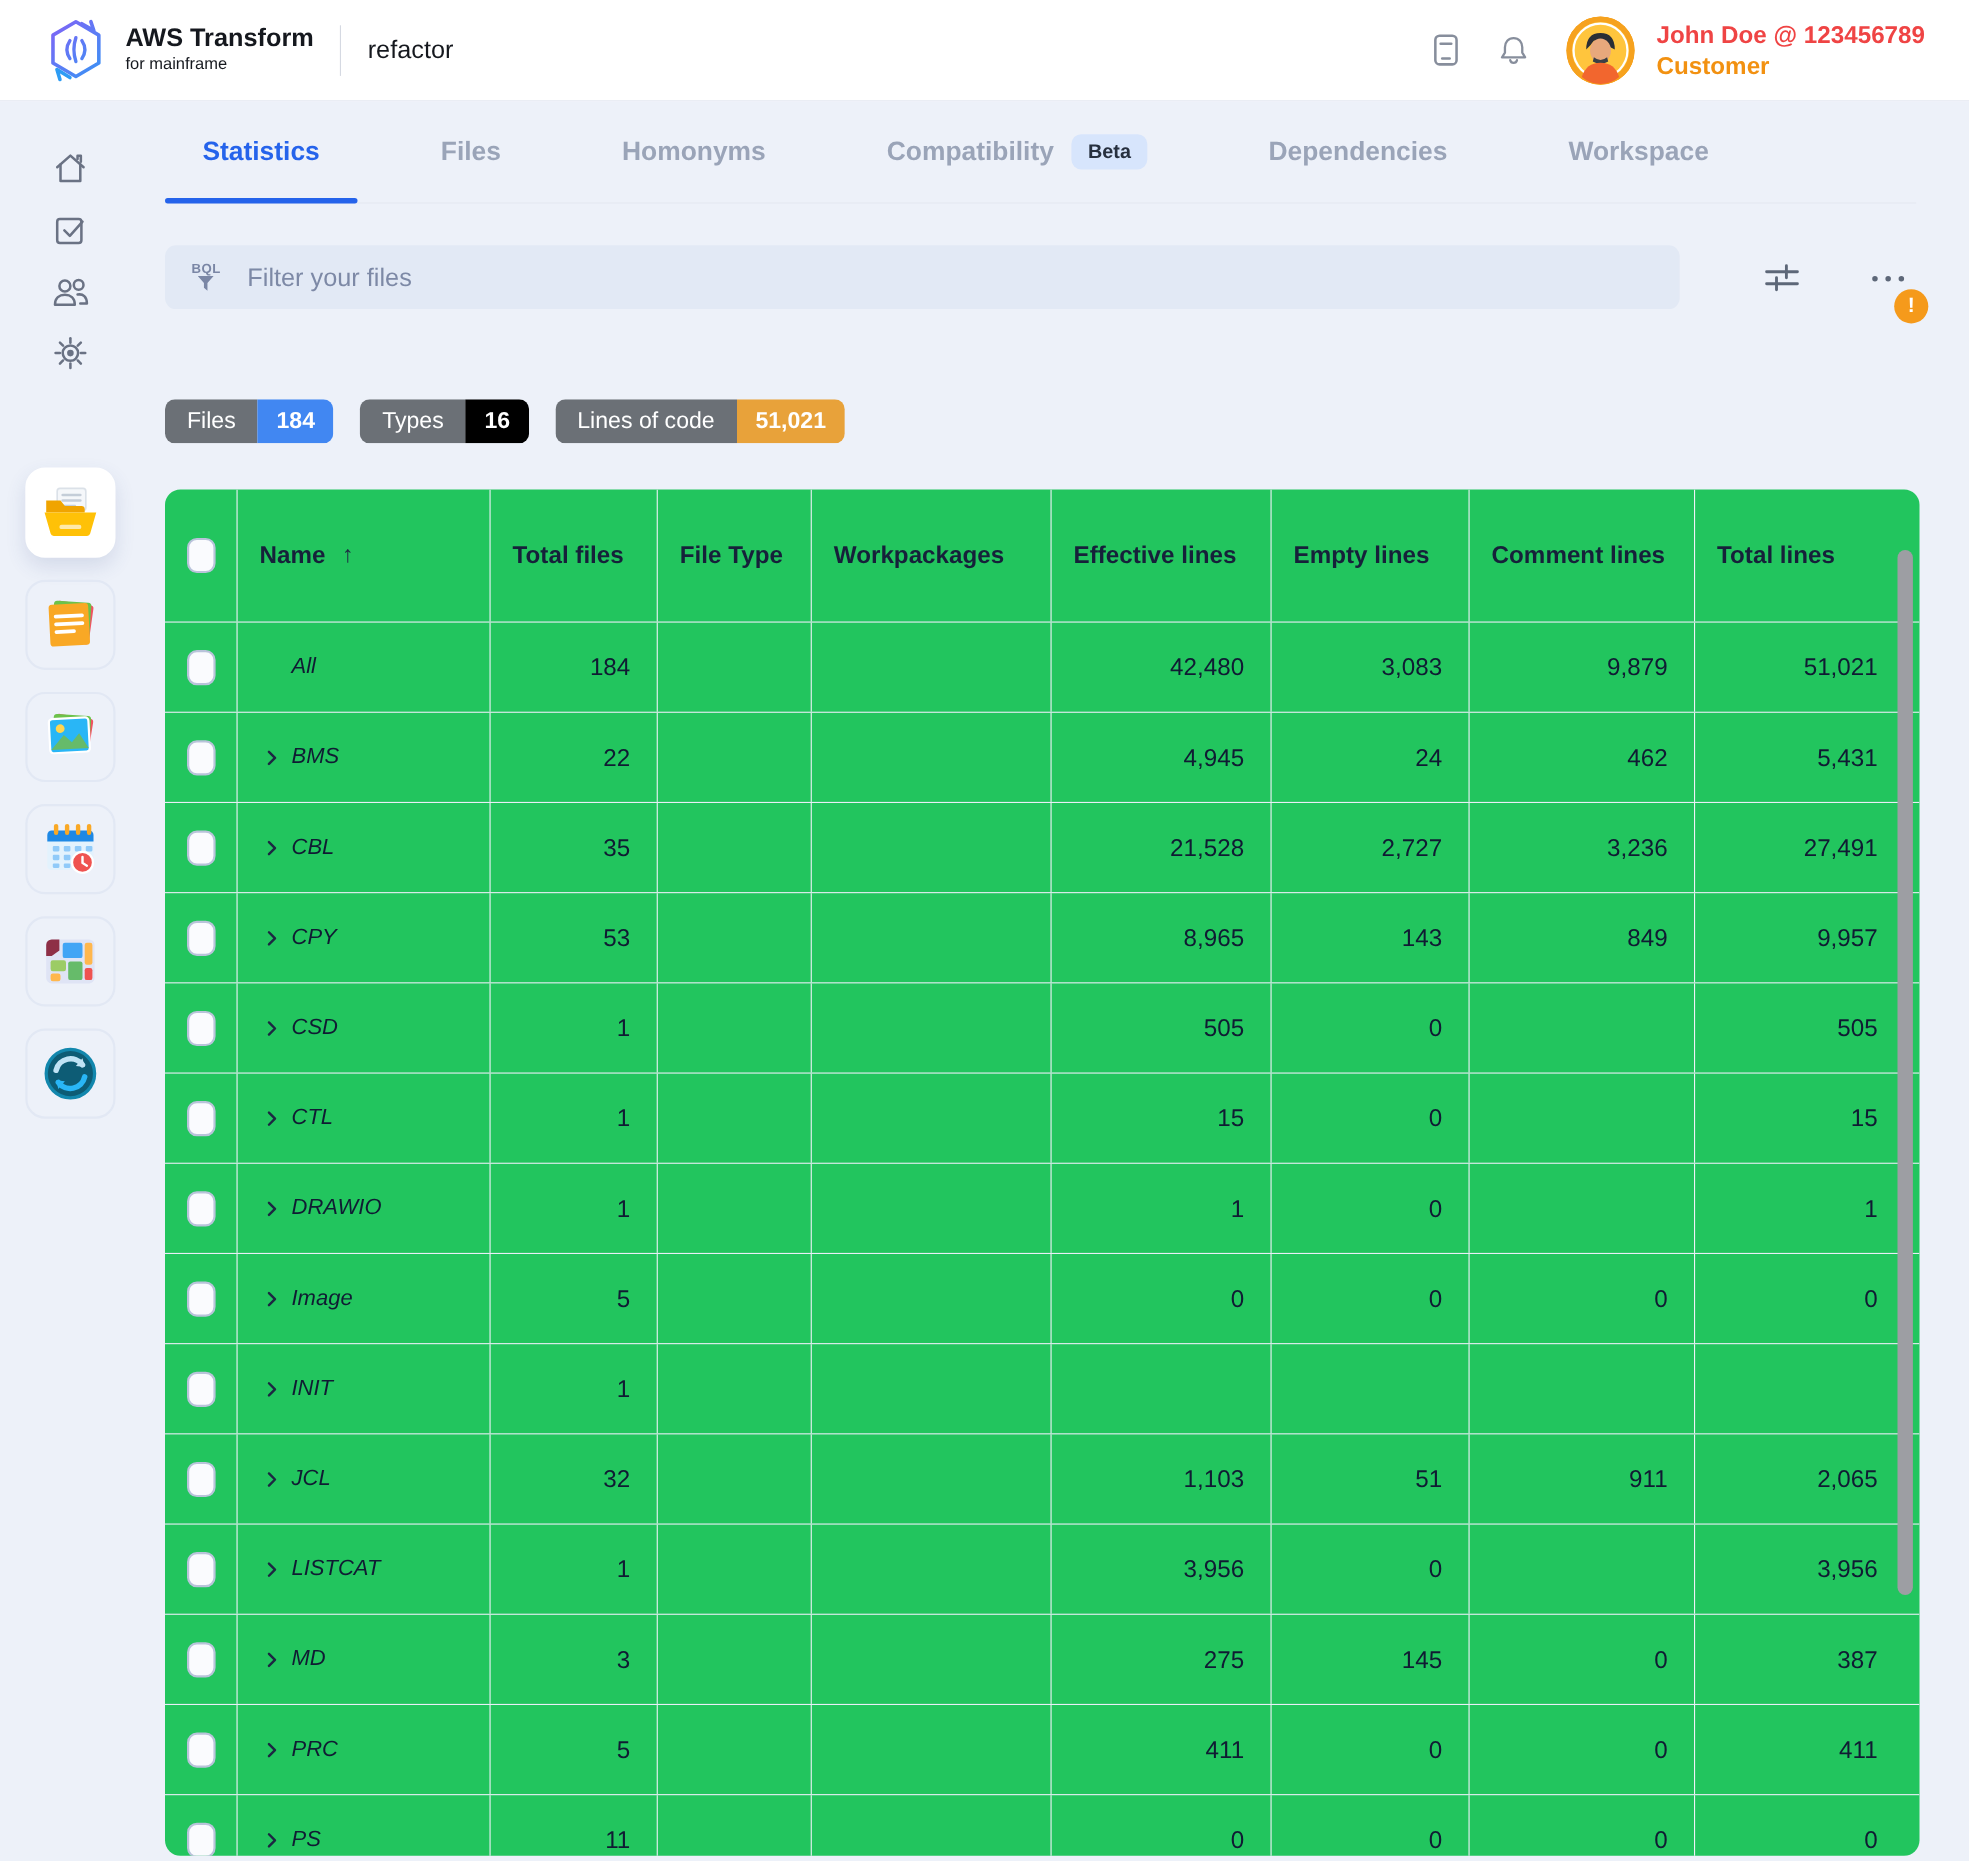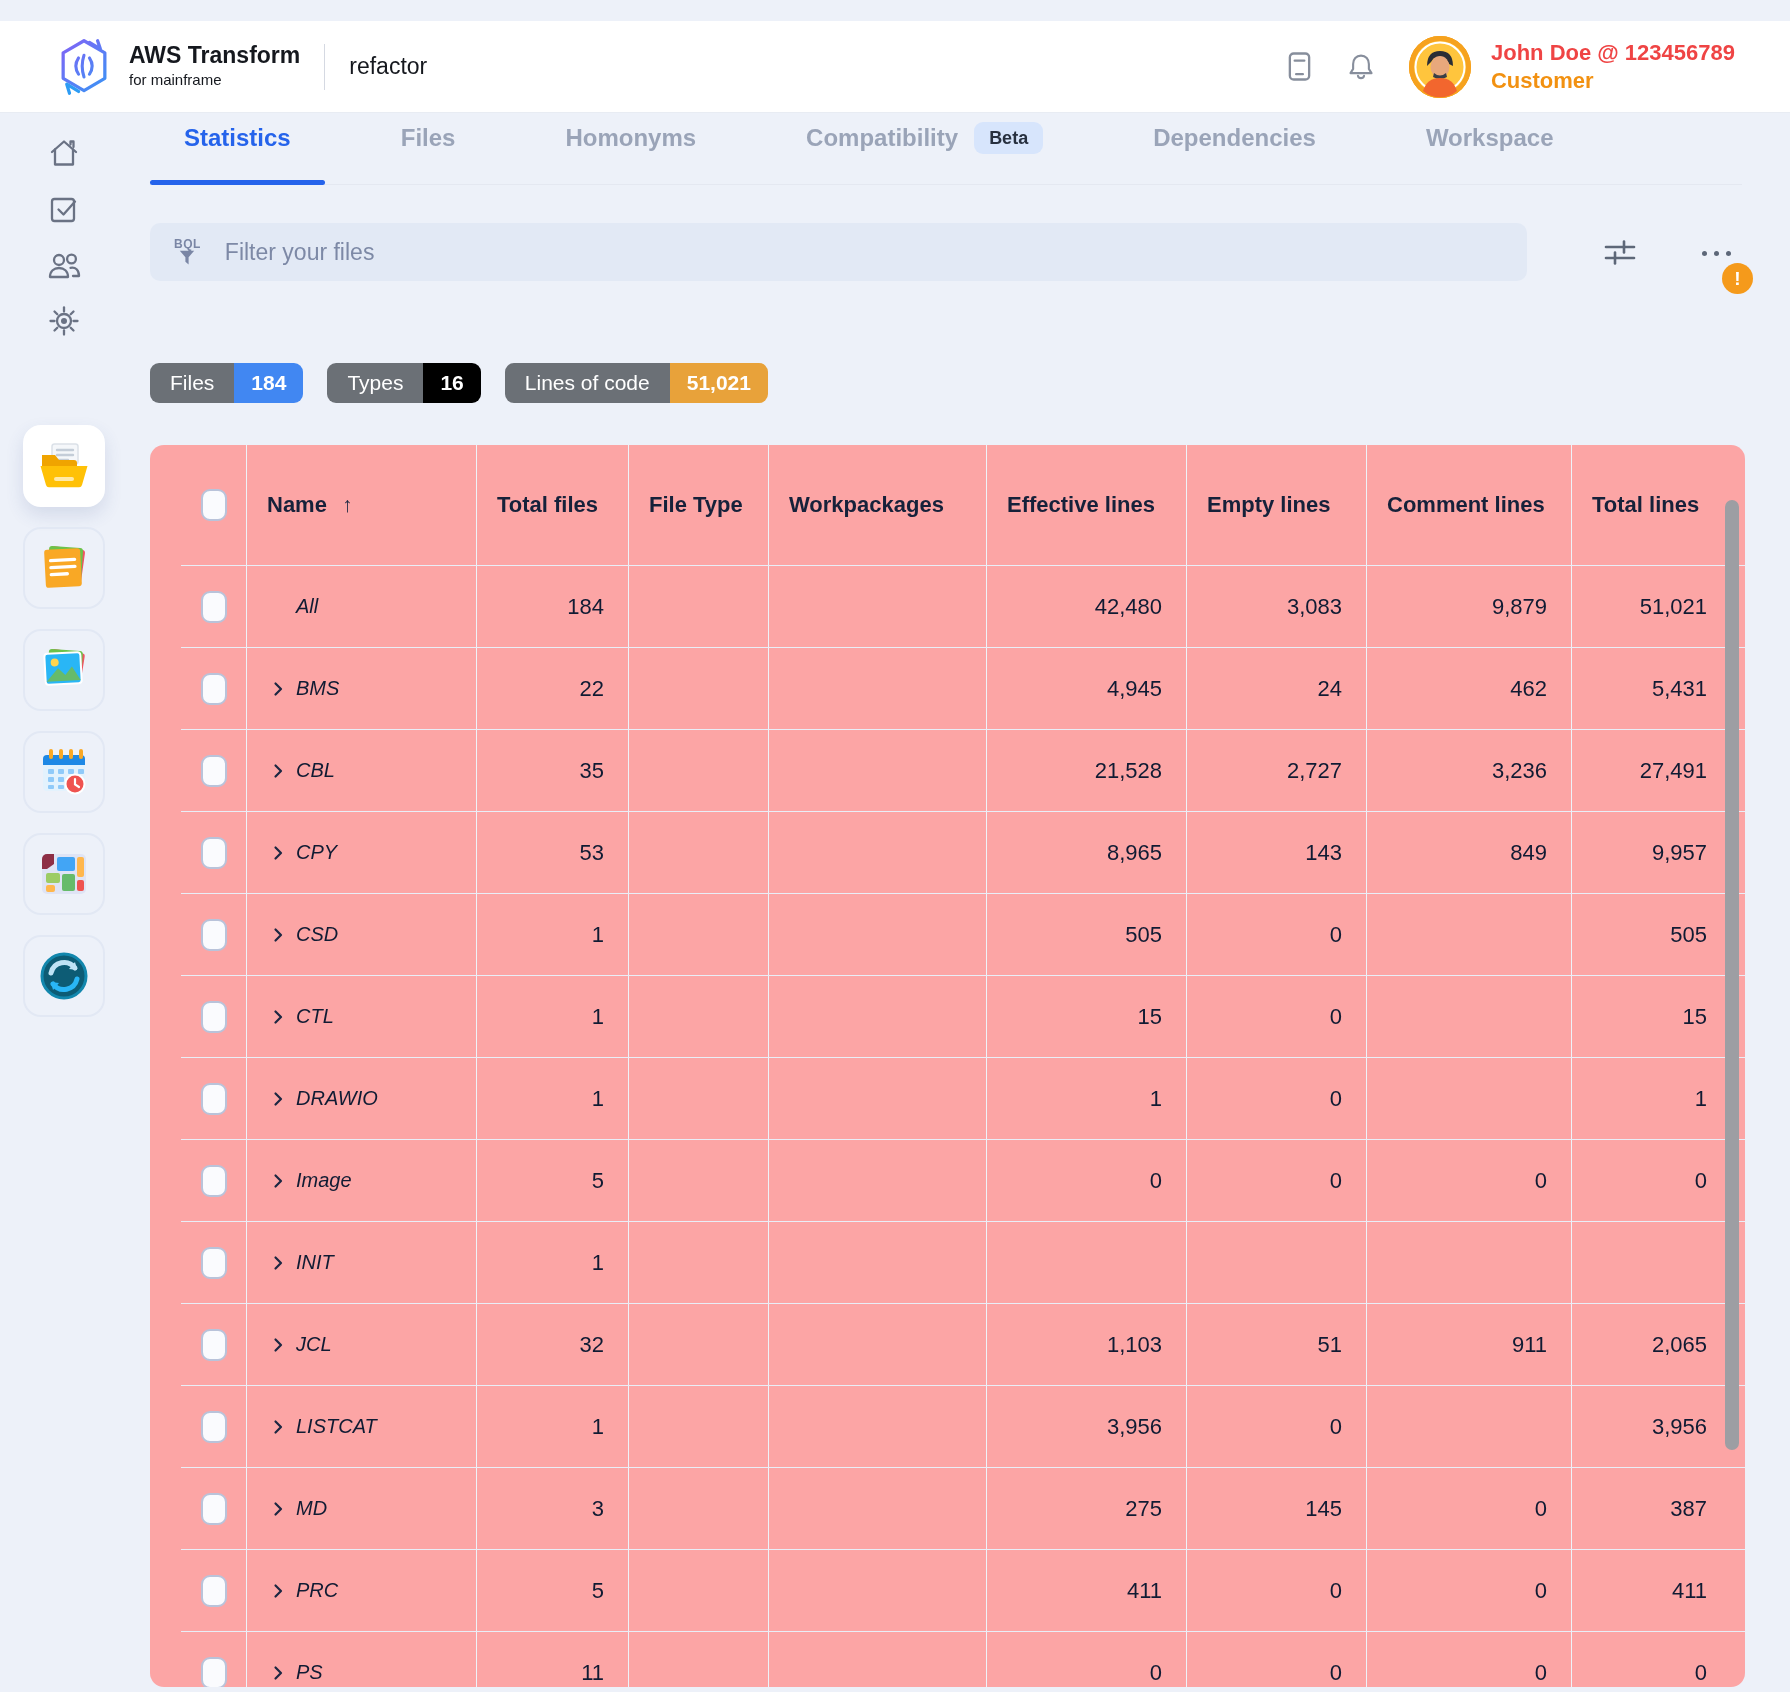--- a/index.html
+++ b/index.html
@@ -6,21 +6,21 @@
   html,body { width:1790px; height:1692px; }
   body {
     position:relative; background:#edf1f9; overflow:hidden;
     font-family:"Liberation Sans", sans-serif; color:#16213a;
   }
 
   
   .header {
     position:absolute; top:0; left:0; width:1790px; height:92px;
     background:#ffffff; border-bottom:1px solid #e8ecf3;
-    display:flex; align-items:center; padding:0 55px;margin-top:21px;
+    display:flex; align-items:center; padding:0 40px;
   }
   .brand { display:flex; align-items:center; gap:16px; }
   .brand-text .t1 { font-size:23px; font-weight:700; color:#15181e; line-height:26px;}
   .brand-text .t2 { font-size:15px; color:#15181e; line-height:24px;}
   .hdr-divider { width:1px; height:46px; background:#d5d9e2; margin:0 24px; }
   .app-name { font-size:23px; color:#15181e; }
   .hdr-right { margin-left:auto; display:flex; align-items:center; gap:34px; }
   .hdr-icon { color:#878e9c; display:flex; cursor:pointer; }
   .avatar {
     width:62px; height:62px; border-radius:50%; overflow:hidden; flex:0 0 auto;
@@ -83,21 +83,21 @@
   }
 
   .chips { margin:50px 0 0 22px; display:flex; gap:24px; }
   .chip { display:flex; height:40px; border-radius:9px; overflow:hidden; font-size:21px; }
   .chip .c-label { background:#6b7076; color:#fff; display:flex; align-items:center; padding:0 20px; font-weight:500;}
   .chip .c-value { color:#fff; display:flex; align-items:center; padding:0 17px; font-weight:600;}
 
   
   .table-card {
     position:relative; margin:42px 45px 0 22px; width:1595px; height:1242px;
-    background:#fca5a5; border-radius:14px; overflow:hidden;padding-left:31px;
+    background:#22c55e; border-radius:14px; overflow:hidden;
   }
   .grid-row { display:grid; grid-template-columns:66px 230px 152px 140px 218px 200px 180px 205px 1fr; }
   .thead { height:120px; }
   .trow { height:82px; border-top:1px solid #e9eef7; }
   .cell { display:flex; align-items:center; border-right:1px solid #eef2f9; min-width:0; }
   .cell:last-child { border-right:none; }
   .th { font-size:22px; font-weight:700; color:#16213a; line-height:30px; padding-left:20px; }
   .th.center-box { justify-content:center; padding-left:0; }
   .num { justify-content:flex-end; padding-right:24px; font-size:22px; font-weight:500; color:#101b33; }
   .cell.last-col.num { padding-right:38px; }

